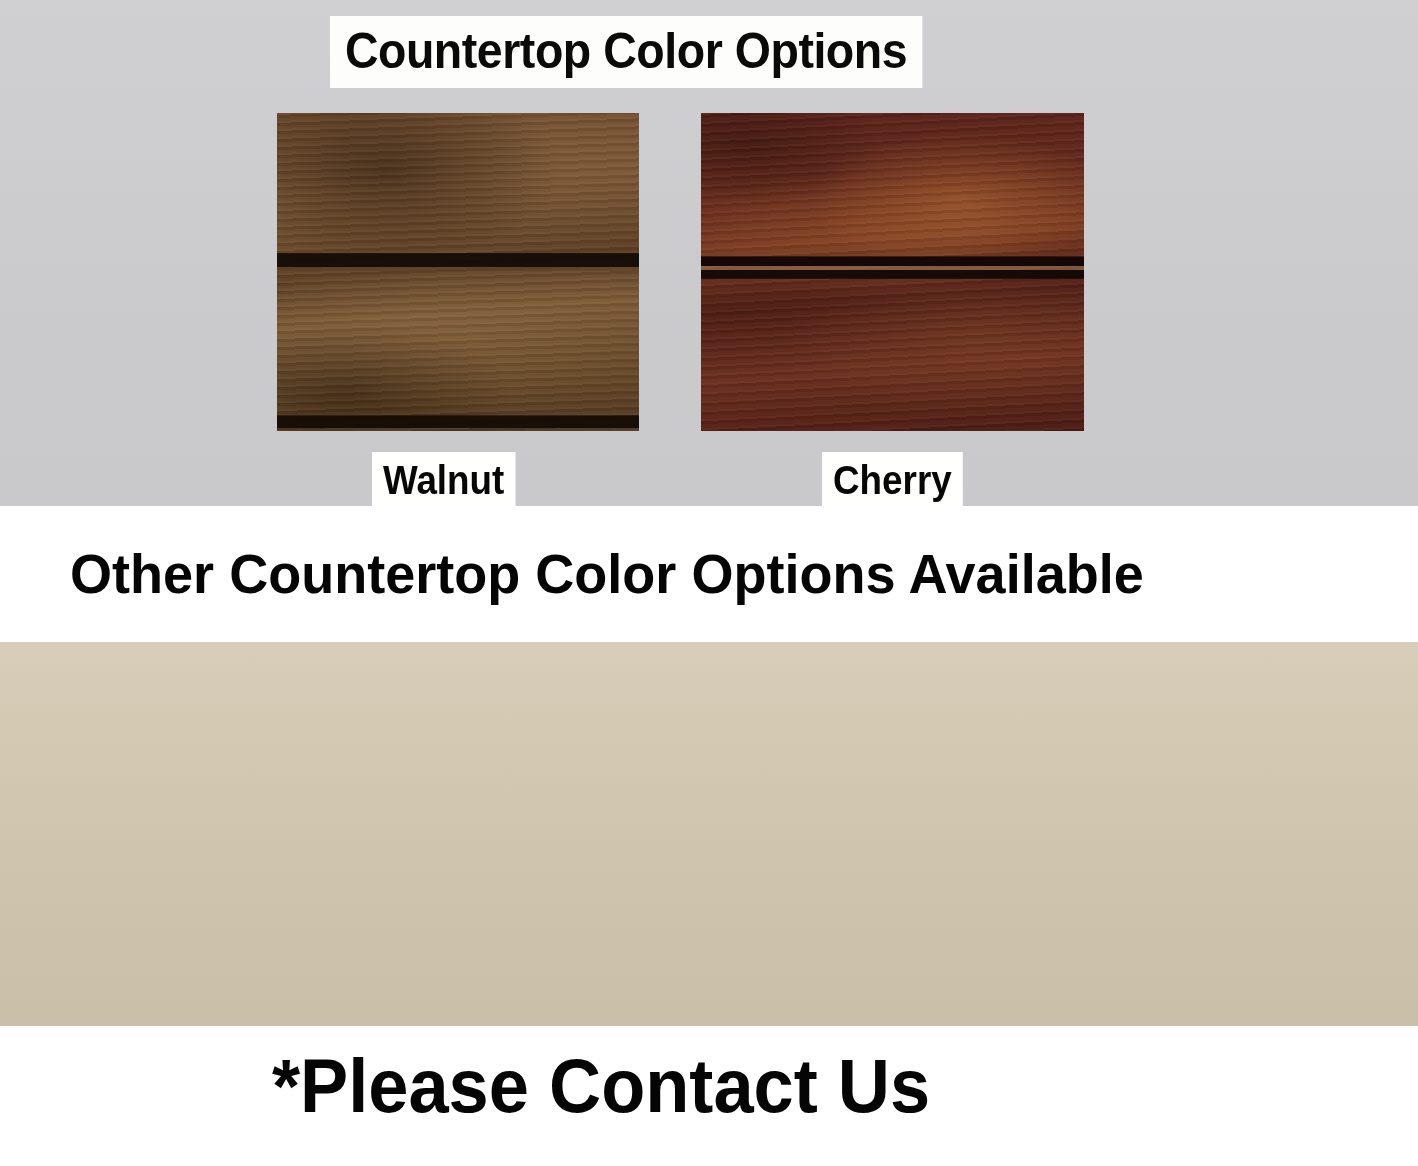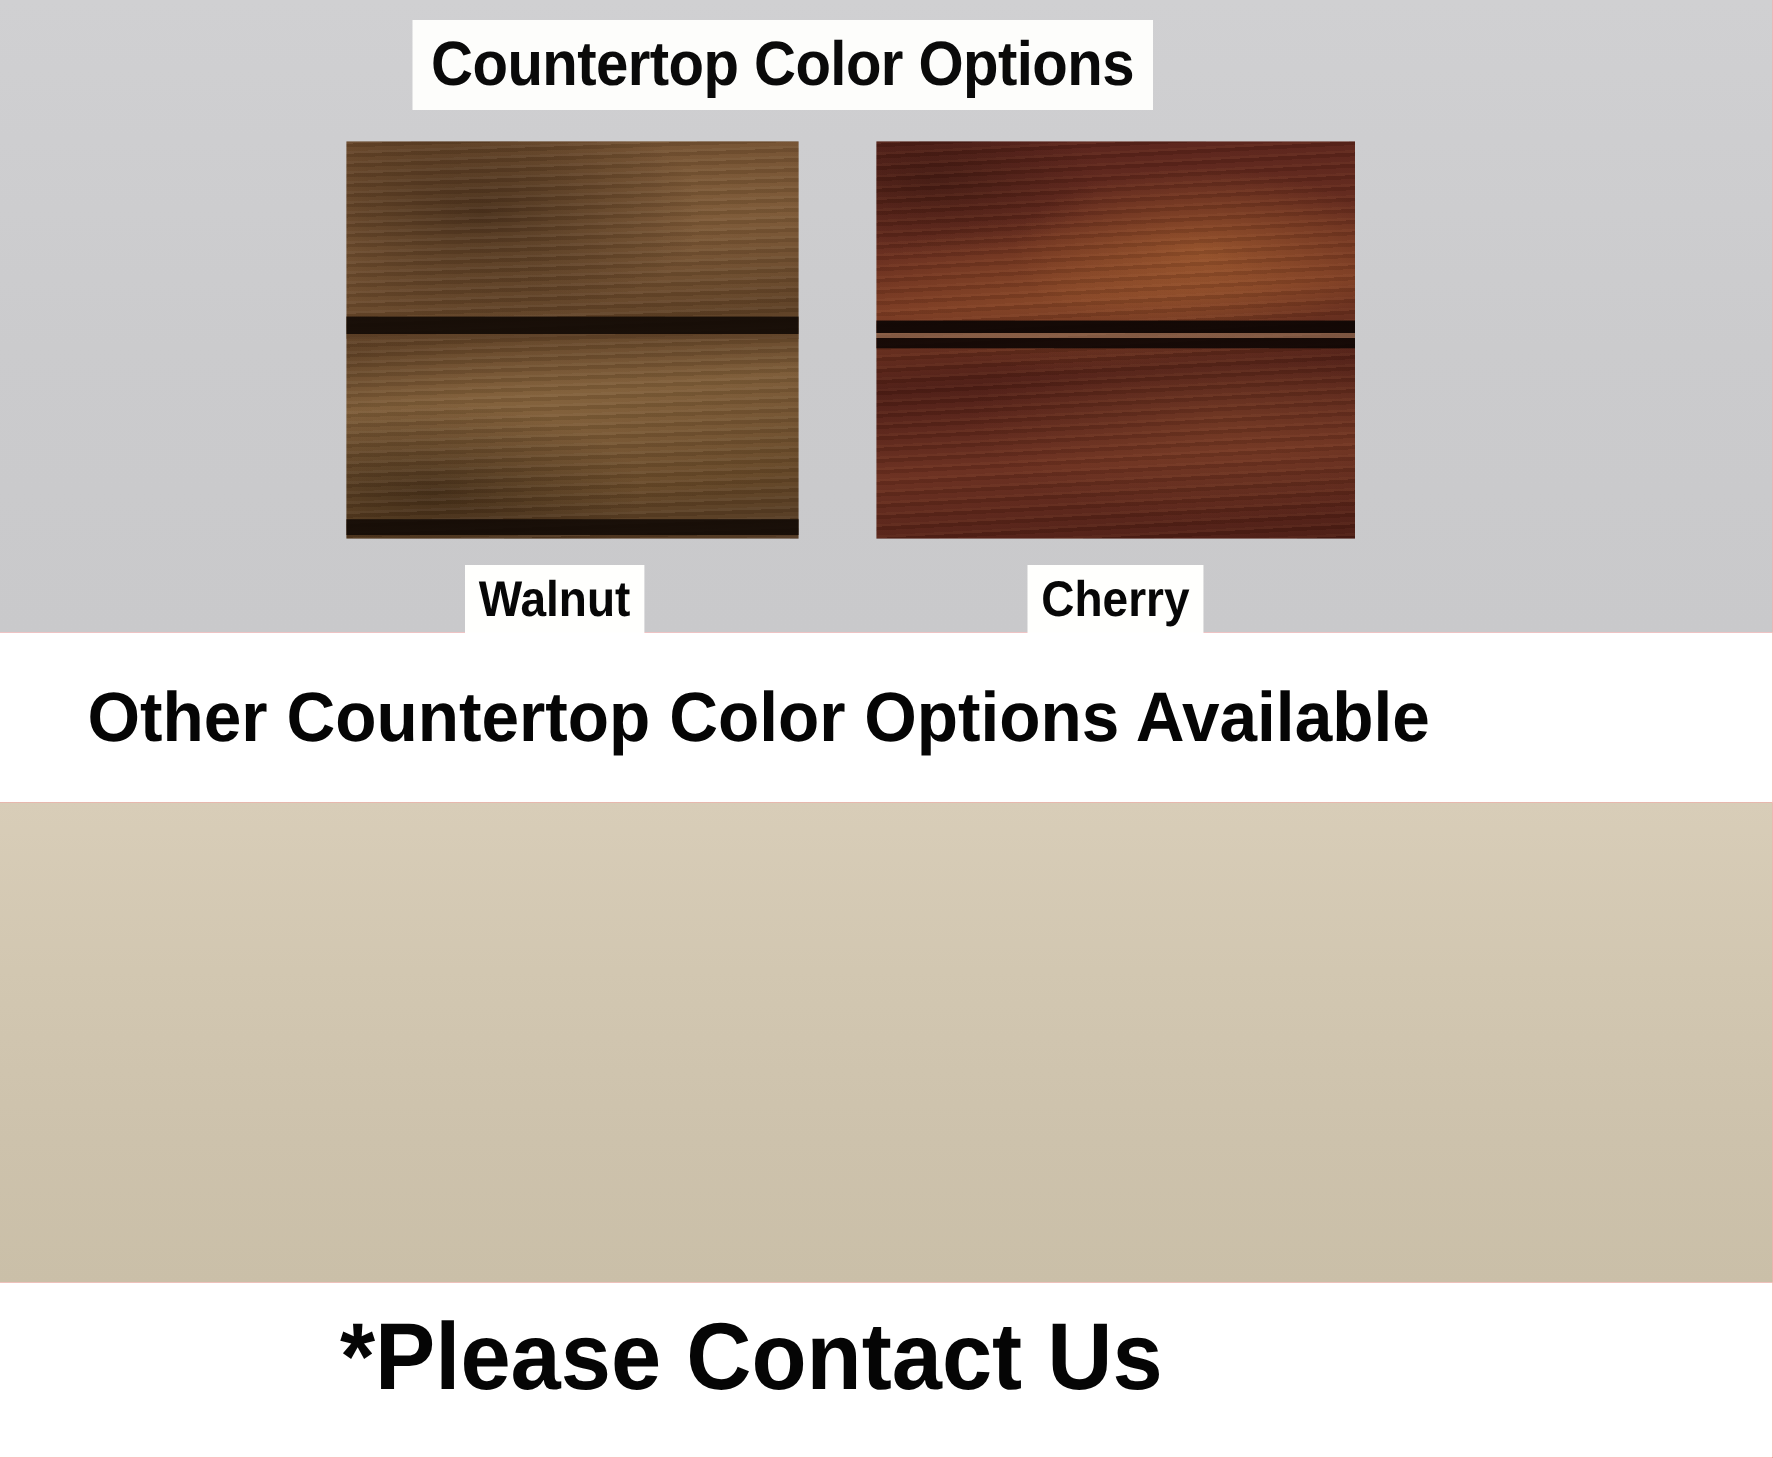--- a/index.html
+++ b/index.html
@@ -9,21 +9,21 @@
     height: 1166px;
     overflow: hidden;
     background: #ffffff;
     font-family: "Liberation Sans", sans-serif;
   }
 
   #page {
     position: relative;
     width: 1418px;
     height: 1166px;
-    background: #ef4444;
+    background: #0369a1;
   }
 
   
   .section-top {
     position: absolute;
     left: 0; top: 0;
     width: 1418px; height: 506px;
     background: linear-gradient(180deg,#d0d0d2 0%, #cbcbcd 55%, #c9c9cb 100%);
   }
 

